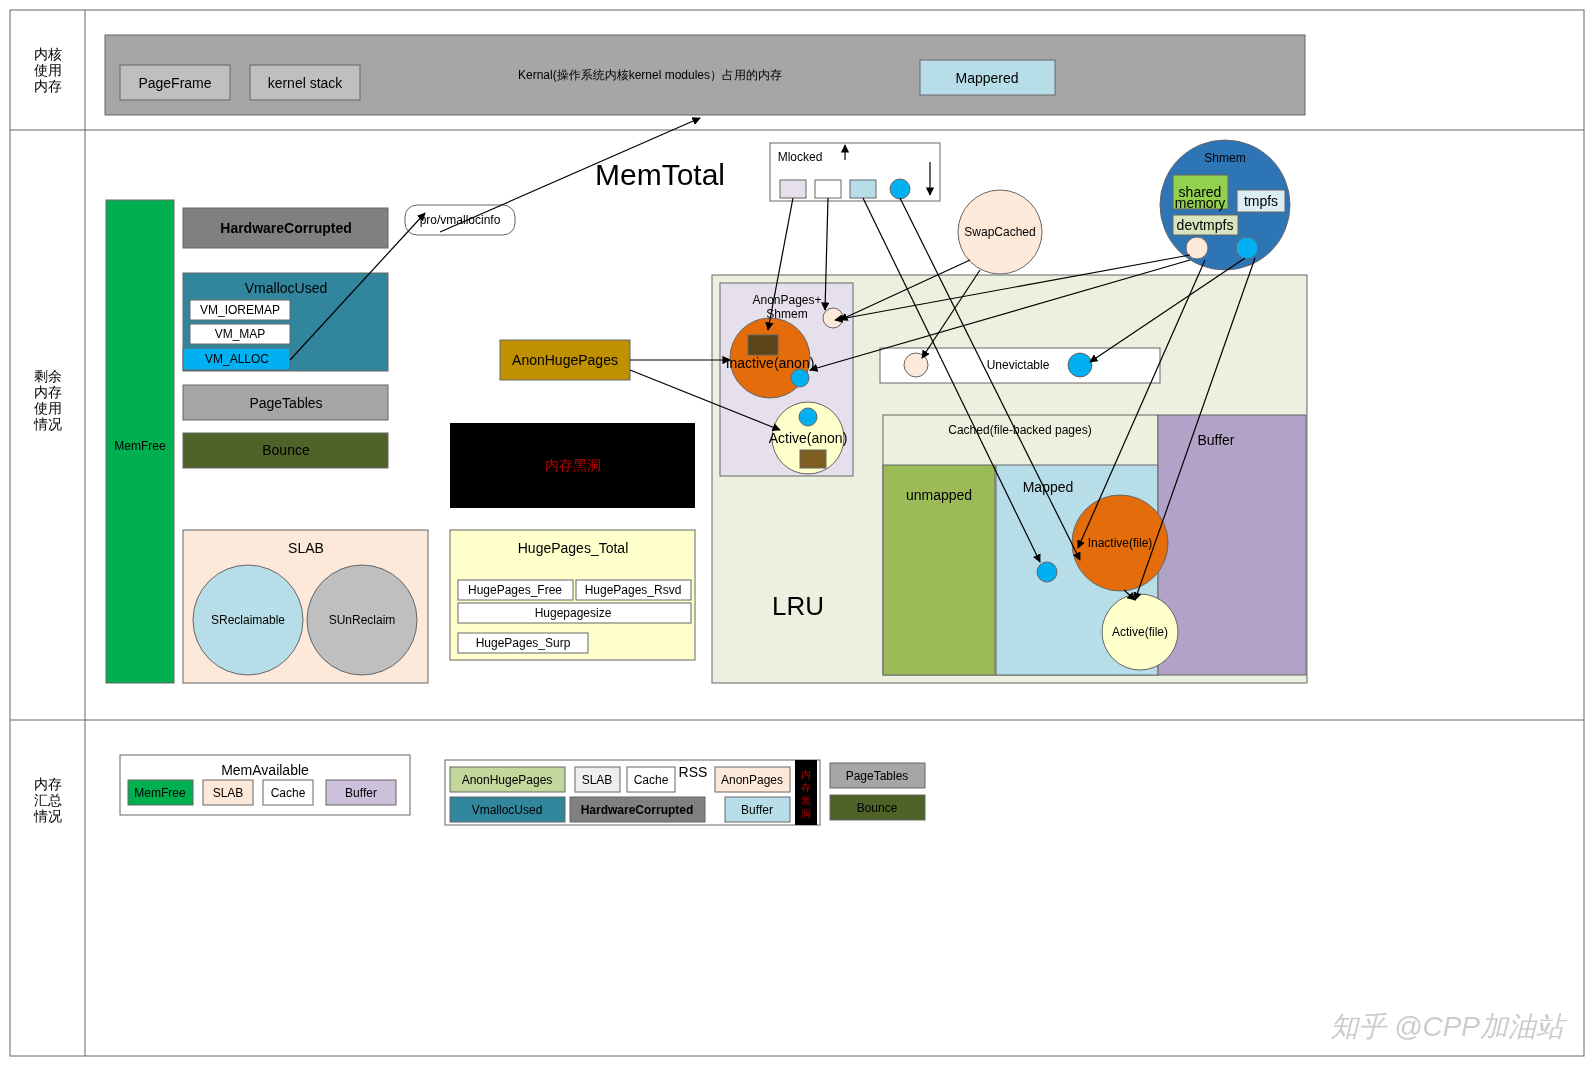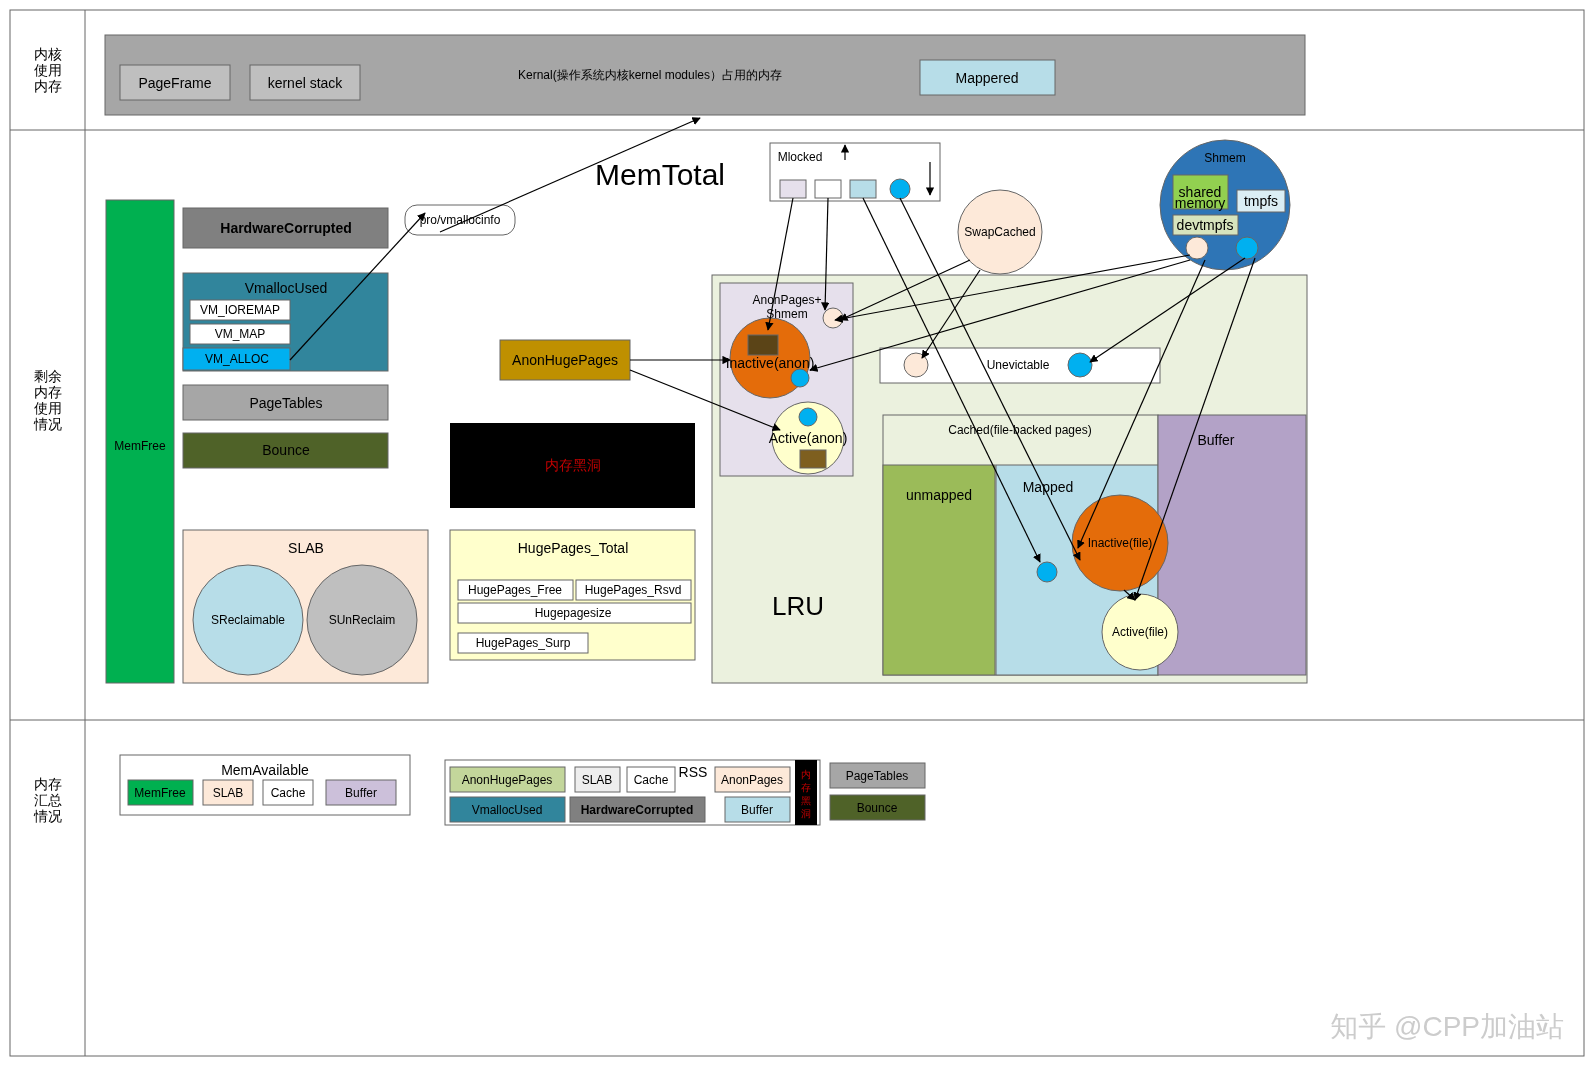--- a/index.html
+++ b/index.html
@@ -1,16 +1,16 @@
 <!DOCTYPE html>
 <html><head>
 <meta charset="utf-8">
 <style>
   body{margin:0;font-family:Arial,"Microsoft YaHei",sans-serif;background:#fff}
-  .wm{position:absolute;right:30px;bottom:20px;font-size:28px;color:#ccc;pointer-events:none}
+  .wm{position:absolute;right:30px;bottom:20px;font-size:28px;color:#ccc;font-style:italic;pointer-events:none}
 </style>
 </head>
 <body>
 
 
 
 <svg viewBox="0 0 1594 1066" width="1594" height="1066">
 <defs>
   <marker id="ah" viewBox="0 0 10 10" refX="9" refY="5" markerWidth="7" markerHeight="7" orient="auto">
         <path d="M0 0L10 5L0 10z"></path>

